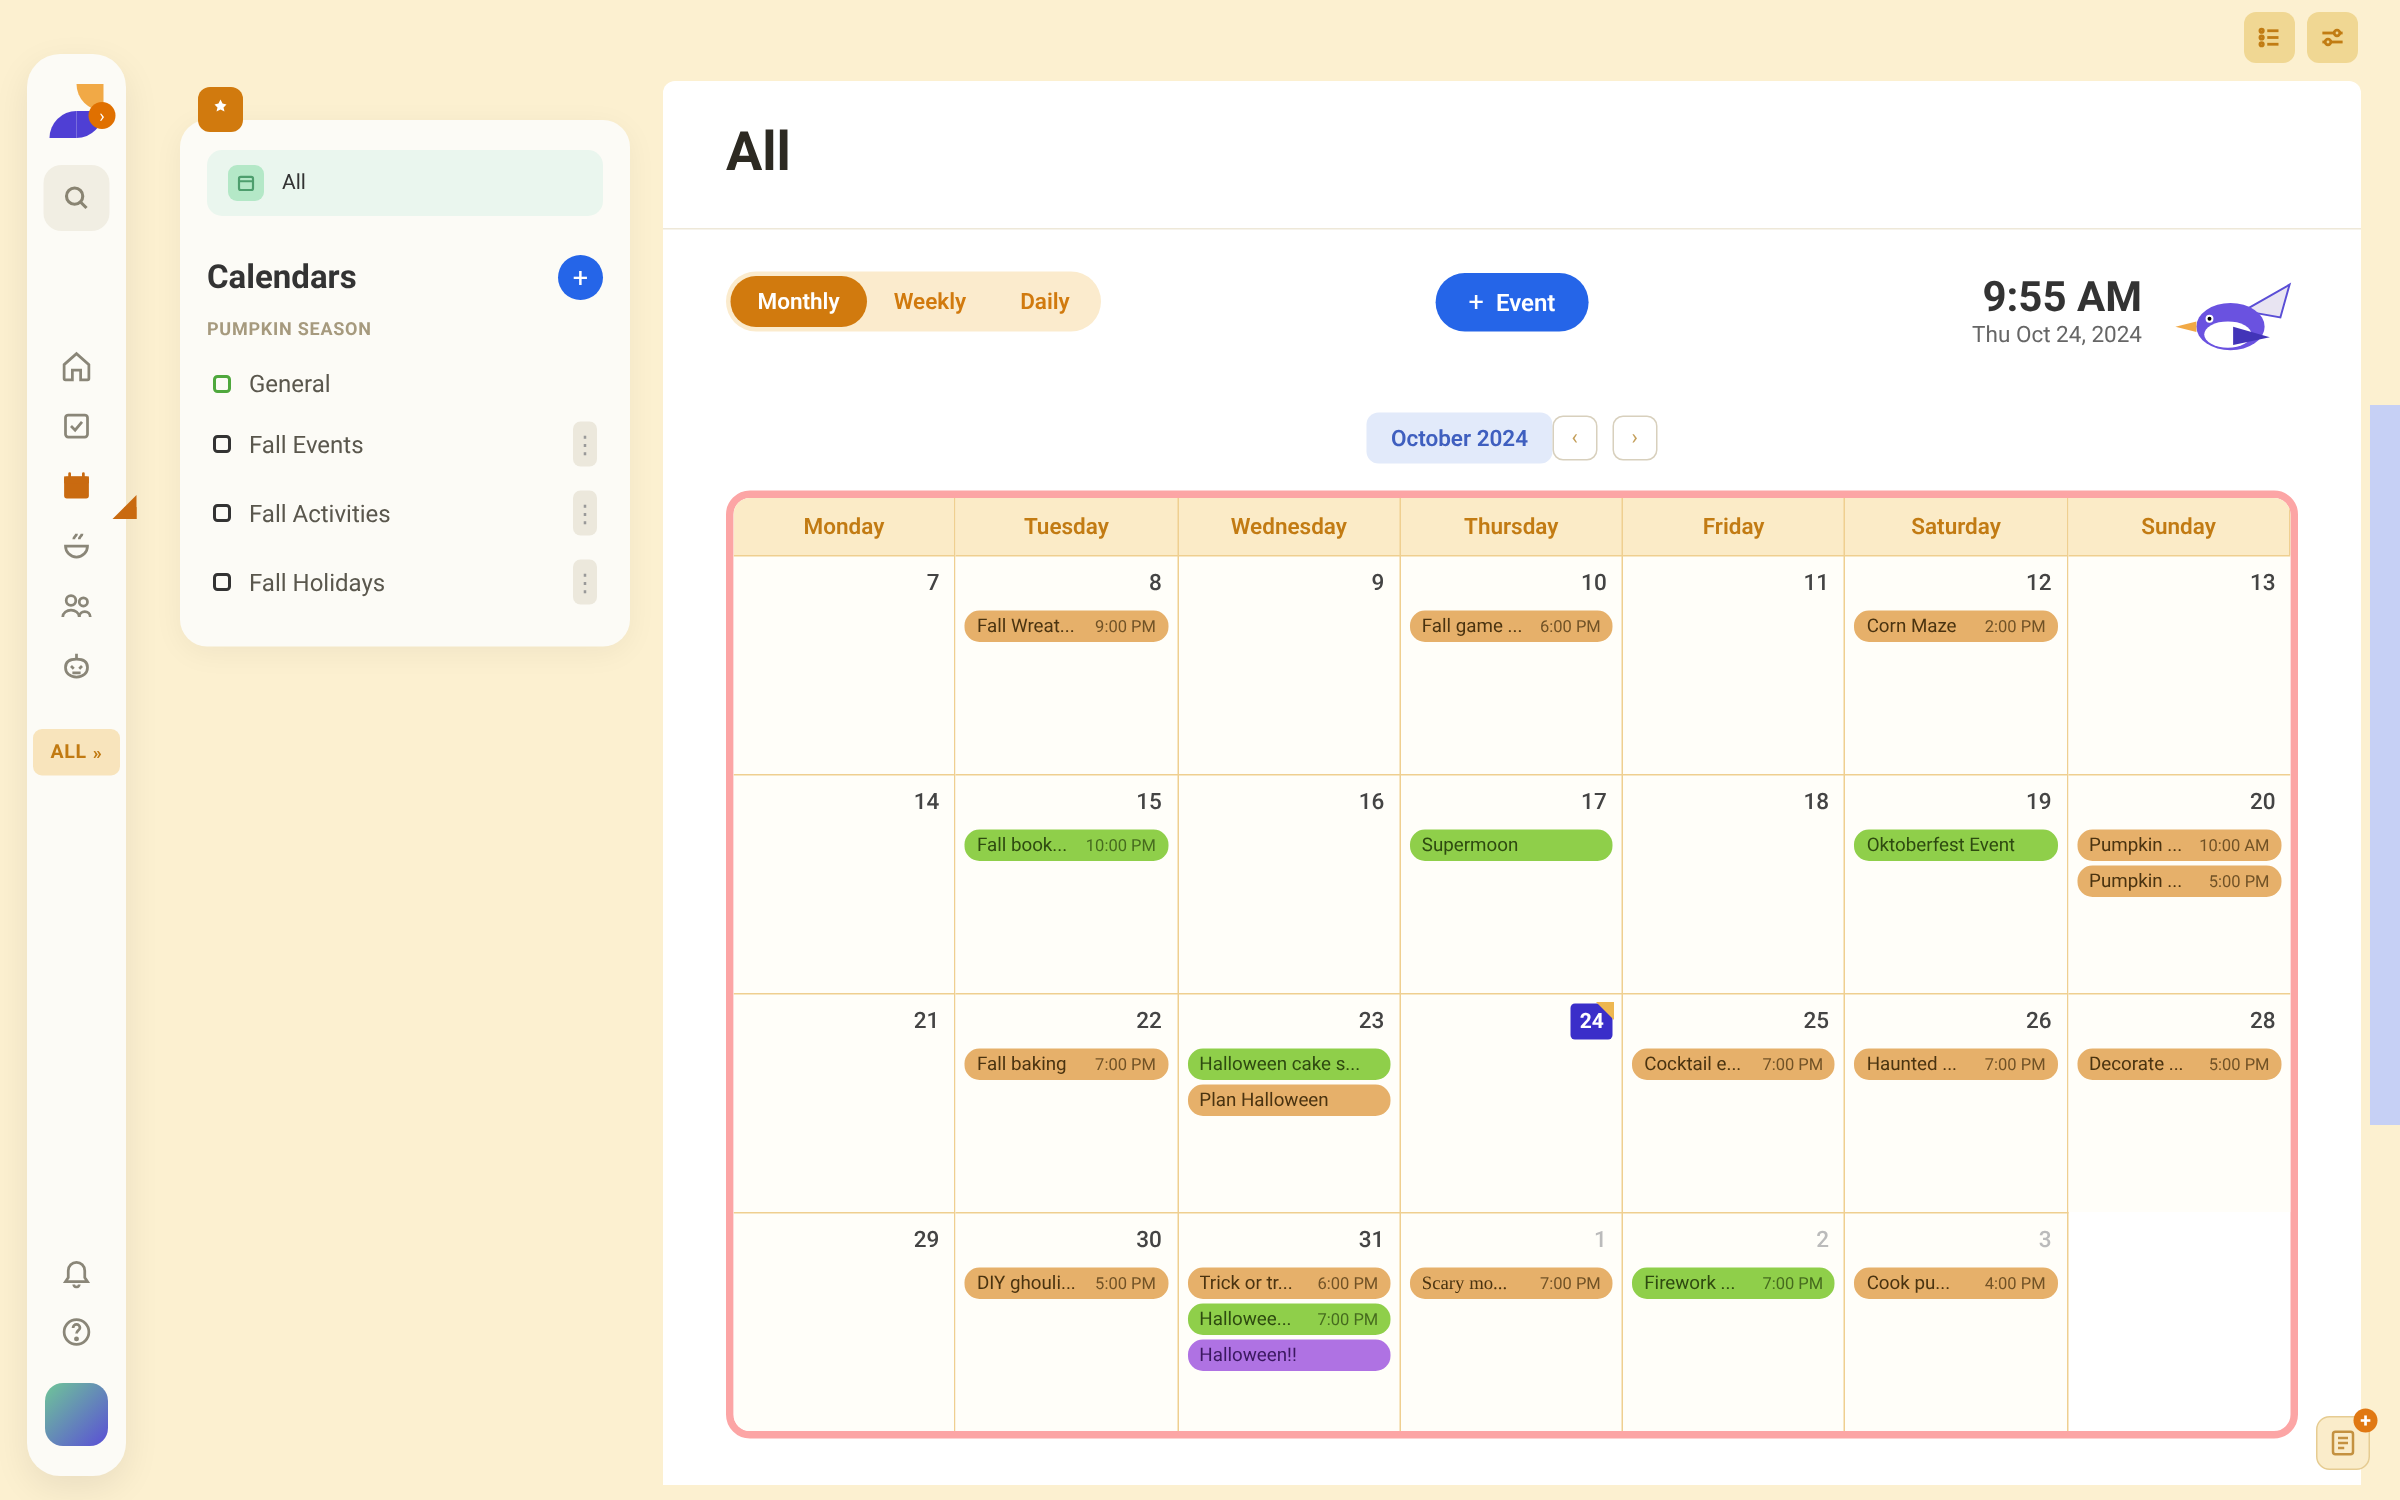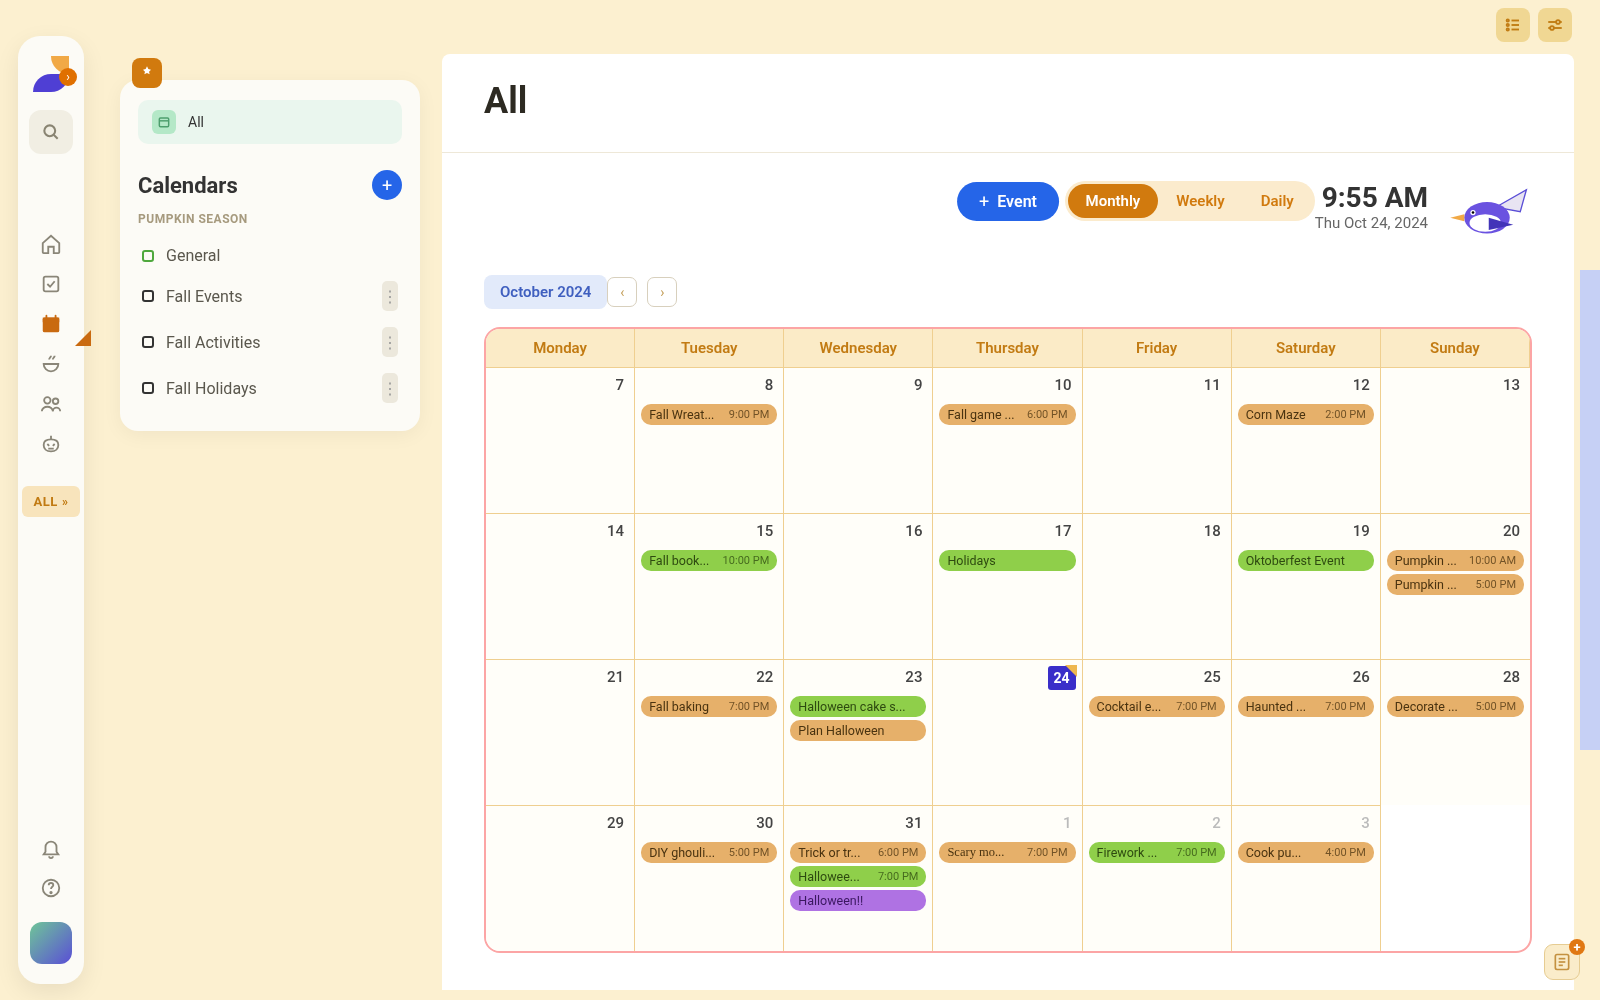--- a/index.html
+++ b/index.html
@@ -195,53 +195,53 @@
   position:absolute;
   left:50%; top:128px;
   transform:translateX(-50%);
   background:#2565e8;color:white;
   padding:9px 22px;border-radius:22px;
   font-size:16px; font-weight:600;
   display:flex;align-items:center;gap:8px;cursor:pointer;
 }
 .divider{ border-top:1px solid #eee8d8; margin:0 0 28px;}
 .controls-row{
-  display:flex;align-items:flex-start;justify-content:flex-end;
+  display:flex;align-items:flex-start;justify-content:space-between;
   padding:0 42px;
 }
 .view-toggle{
   display:flex;background:#fbebcd;border-radius:22px;padding:3px;
 }
 .view-toggle .opt{
   padding:8px 18px;border-radius:20px;font-size:15px;font-weight:600;
   color:#d17a0e;cursor:pointer;
 }
 .view-toggle .opt.active{background:#d17a0e;color:white;}
 .clock-block{ text-align:right; display:flex;gap:14px;align-items:flex-start;}
 .clock-block .time{font-size:28px;font-weight:700;color:#333;}
 .clock-block .date{font-size:15px;color:#666;}
 .bird{width:90px;height:70px;}
 .month-nav-row{
-  display:flex;justify-content:flex-start;align-items:center;
+  display:flex;justify-content:center;align-items:center;
   padding:24px 42px 18px;
 }
 .month-pill{
   background:#e2eafa;color:#3f5fbf;
   padding:8px 16px;border-radius:8px;font-weight:600;font-size:15px;
 }
 .nav-arrows{display:flex;gap:10px;}
 .nav-arrows .arr{
   width:30px;height:30px;border:1.5px solid #d8d0bd;border-radius:7px;
   display:flex;align-items:center;justify-content:center;color:#c49f5b;cursor:pointer;
   font-size:14px;
 }
 
 .cal-wrap{ padding:0 42px; }
 .cal-grid{
-  border:2px solid #fca5a5;border-radius:16px;overflow:hidden;
+  border:5px solid #fca5a5;border-radius:16px;overflow:hidden;
   display:grid;grid-template-columns:repeat(7,1fr);
 }
 .day-head{
   background:#fbebc7;color:#c27b13;text-align:center;
   padding:10px 0;font-weight:600;font-size:15px;
   border-right:1px solid #efcf90;
 }
 .day-head:last-child{border-right:none;}
 .day-cell{
   height:146px;border-top:1px solid #efcf90;border-right:1px solid #efcf90;
@@ -530,21 +530,21 @@
             </div>
           </div>
         </div>
         <div class="day-cell">
           <div class="day-num">16</div>
         </div>
         <div class="day-cell">
           <div class="day-num">17</div>
           <div class="events">
             <div class="ev green">
-              <span style="overflow:hidden;text-overflow:ellipsis;">Holidays</span>
+              <span style="overflow:hidden;text-overflow:ellipsis;">Supermoon</span>
             </div>
           </div>
         </div>
         <div class="day-cell">
           <div class="day-num">18</div>
         </div>
         <div class="day-cell">
           <div class="day-num">19</div>
           <div class="events">
             <div class="ev green">

